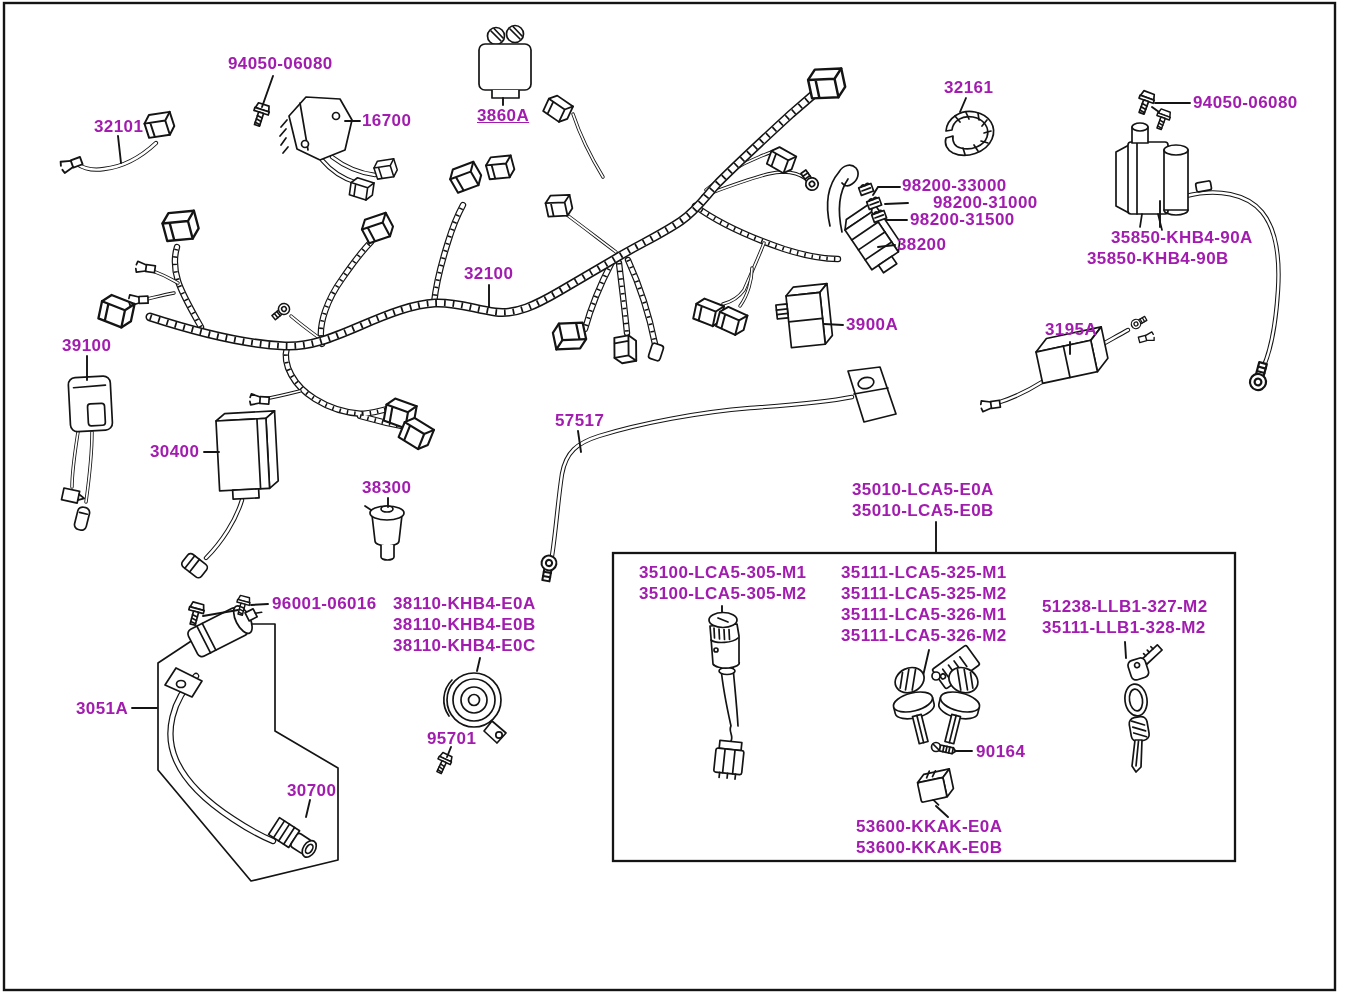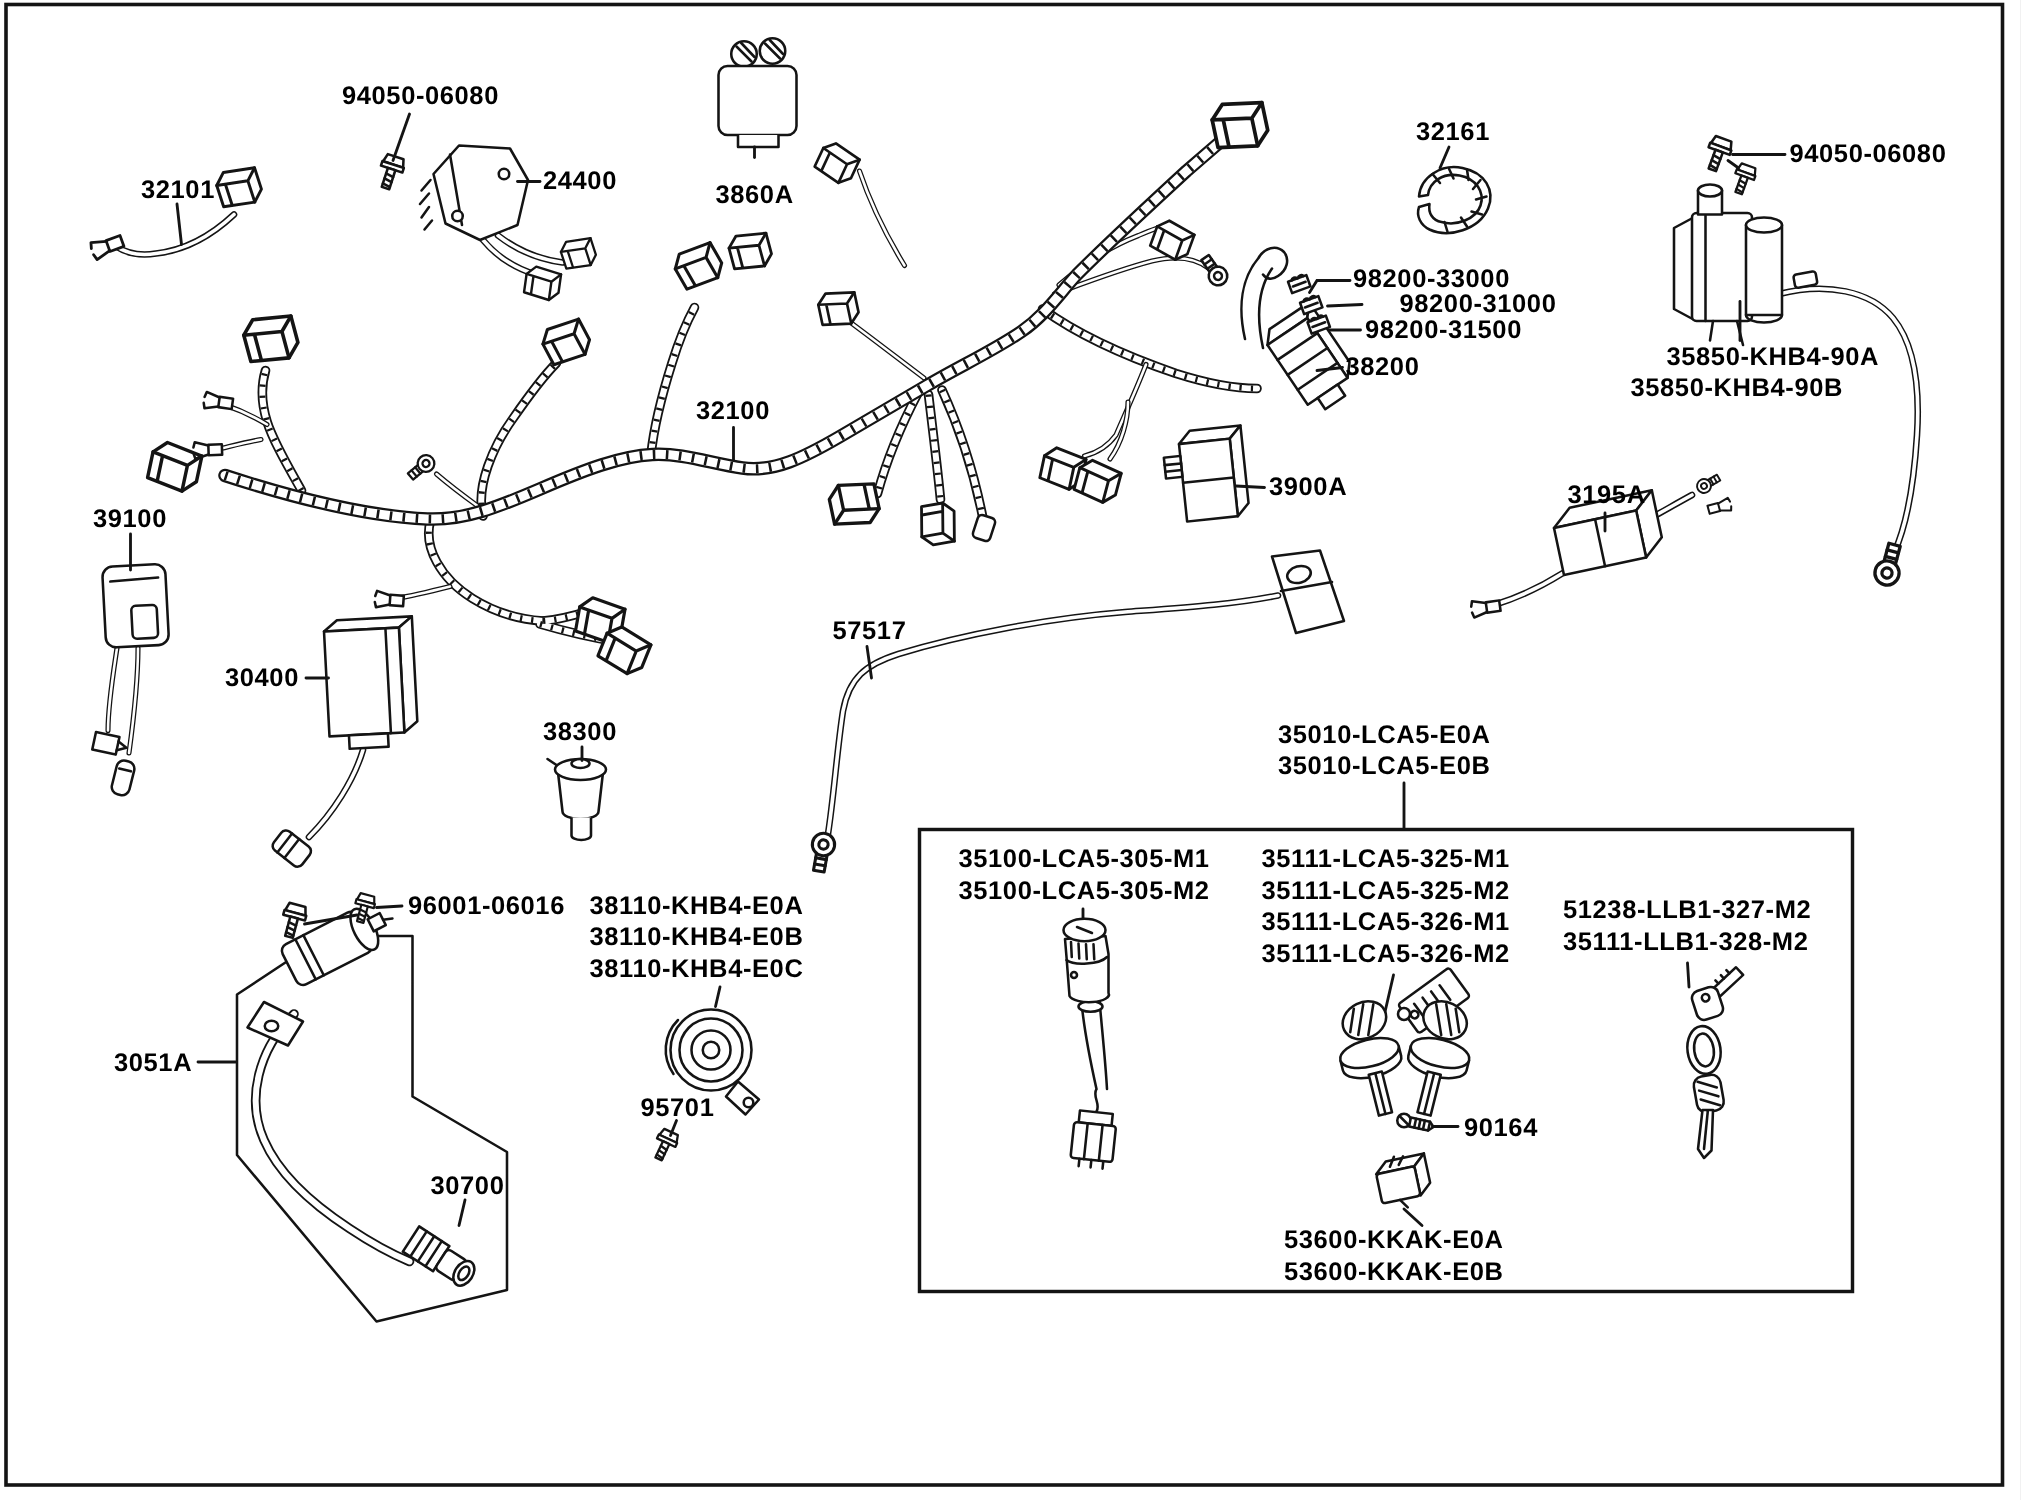--- a/index.html
+++ b/index.html
@@ -1,20 +1,20 @@
 <!DOCTYPE html>
 <html><head>
 <meta charset="utf-8">
 <title>Diagram</title>
 <style>
   html,body{margin:0;padding:0;background:#e8e8e8;}
   .stage{position:relative;width:1347px;height:1000px;background:#ffffff;overflow:hidden;
          font-family:"Liberation Sans",sans-serif;}
   .plabel{position:absolute;font-weight:bold;font-size:17px;line-height:1.05;
-          letter-spacing:.4px;color:#000000;white-space:nowrap;
+          letter-spacing:.4px;color:#a21caf;white-space:nowrap;
           font-family:"Liberation Sans",sans-serif;}
   svg{position:absolute;left:0;top:0;}
   .ln{stroke:#141414;stroke-width:1.7;fill:none;stroke-linecap:round;stroke-linejoin:round;}
   .ld{stroke:#141414;stroke-width:1.9;fill:none;stroke-linecap:round;}
   .fw{fill:#ffffff;stroke:#141414;stroke-width:1.7;stroke-linejoin:round;}
   .h-out{stroke:#141414;stroke-width:9;fill:none;stroke-linecap:round;}
   .h-in{stroke:#ffffff;stroke-width:6;fill:none;stroke-linecap:round;}
   .h-tick{stroke:#141414;stroke-width:6;fill:none;stroke-dasharray:1.7 7;}
   .b-out{stroke:#141414;stroke-width:6.4;fill:none;stroke-linecap:round;}
   .b-in{stroke:#ffffff;stroke-width:4;fill:none;stroke-linecap:round;}
@@ -460,22 +460,22 @@
       <rect class="fw" x="0" y="7" width="26" height="20" rx="2"></rect>
       <path class="ln" d="M10,4 L14,-2 M16,4 L20,-1 M12,27 L16,33"></path>
     </g>
     <path class="ld" d="M936,806 L948,817"></path>
   </g>
 </svg>
 
 <div id="labels">
       <div class="plabel" style="left: 228px; top: 55px;">94050-06080</div>
       <div class="plabel" style="left: 94px; top: 118px;">32101</div>
-      <div class="plabel" style="left: 362px; top: 112px;">24400</div>
-      <div class="plabel" style="left: 477px; top: 121px;">3860A</div>
+      <div class="plabel" style="left: 362px; top: 112px;">16700</div>
+      <div class="plabel" style="left: 477px; top: 107px; text-decoration: underline;">3860A</div>
       <div class="plabel" style="left: 944px; top: 79px;">32161</div>
       <div class="plabel" style="left: 1193px; top: 94px;">94050-06080</div>
       <div class="plabel" style="left: 902px; top: 177px;">98200-33000</div>
       <div class="plabel" style="left: 933px; top: 194px;">98200-31000</div>
       <div class="plabel" style="left: 910px; top: 211px;">98200-31500</div>
       <div class="plabel" style="left: 897px; top: 236px;">38200</div>
       <div class="plabel" style="left: 1087px; top: 229px; margin-left: 24px;">35850-KHB4-90A</div>
       <div class="plabel" style="left: 1087px; top: 250px;">35850-KHB4-90B</div>
       <div class="plabel" style="left: 464px; top: 265px;">32100</div>
       <div class="plabel" style="left: 846px; top: 316px;">3900A</div>

